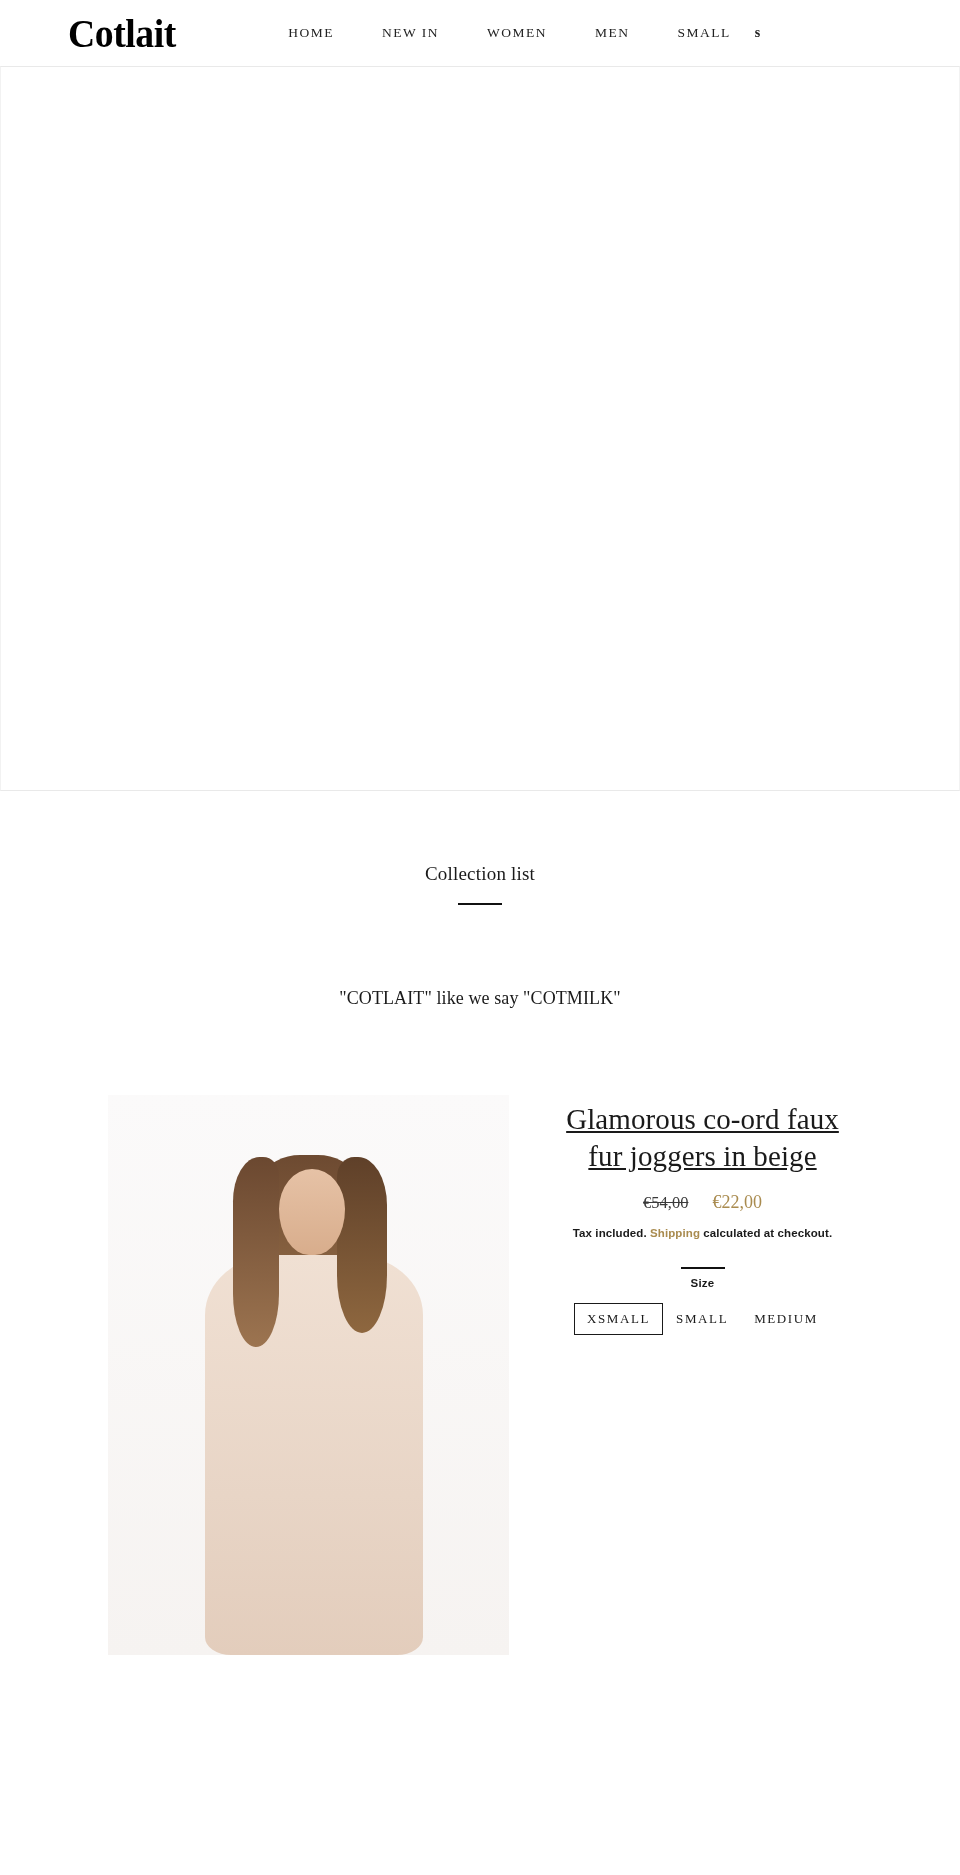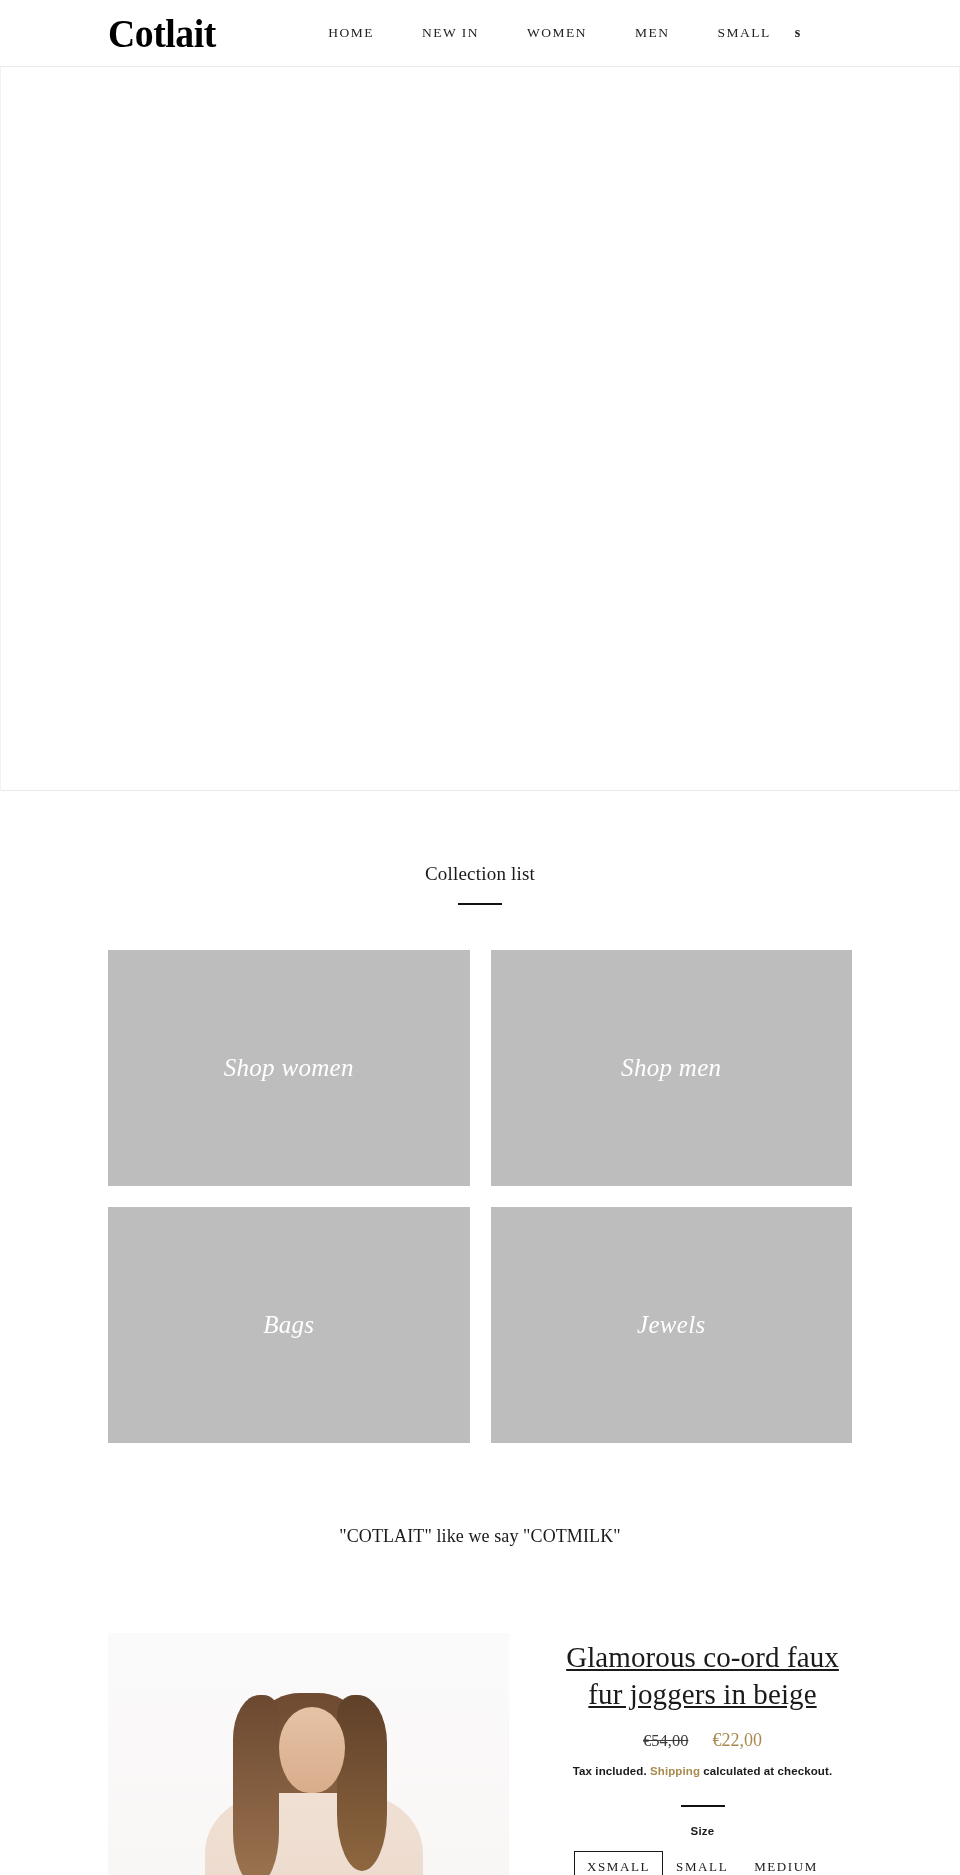--- a/index.html
+++ b/index.html
@@ -22,21 +22,21 @@
     background: #ffffff;
     overflow: hidden;
   }
 
   
   .site-header {
     height: 66px;
     display: flex;
     align-items: center;
     background: #ffffff;
-    padding: 0 0 0 108px;
+    padding: 0 0 0 68px;
   }
 
   .logo {
     font-family: "Liberation Serif", "DejaVu Serif", serif;
     font-weight: bold;
     font-size: 41px;
     letter-spacing: -0.5px;
     color: #000000;
     line-height: 1;
     transform: scaleX(0.92);
@@ -287,21 +287,21 @@
   }
 
   .variant-rule {
     width: 44px;
     height: 2px;
     background: #111111;
     margin: 28px auto 0;
   }
 
   .variant-label {
-    margin-top: 18px;
+    margin-top: 8px;
     font-family: "Liberation Sans", "DejaVu Sans", sans-serif;
     font-size: 11.5px;
     font-weight: bold;
     color: #1a1a1a;
     letter-spacing: 0.2px;
   }
 
   .size-options {
     margin-top: 14px;
     display: flex;
@@ -348,39 +348,20 @@
   </header>
 
   <section class="hero">
     <span></span>
   </section>
 
   <section class="collection-section">
     <h2 class="section-title">Collection list</h2>
     <div class="title-rule"></div>
 
-    <div class="collection-grid">
-
-      <a class="collection-card">
-        <span class="collection-card-label">Shop women</span>
-      </a>
-
-      <a class="collection-card">
-        <span class="collection-card-label">Shop men</span>
-      </a>
-
-      <a class="collection-card">
-        <span class="collection-card-label">Bags</span>
-      </a>
-
-      <a class="collection-card">
-        <span class="collection-card-label">Jewels</span>
-      </a>
-
-    </div>
   </section>
 
   <p class="tagline">"COTLAIT" like we say "COTMILK"</p>
 
   <section class="featured-product">
 
     <div class="product-media">
       <div class="product-photo">
         <div class="model-bg"></div>
         <div class="model-hair-back"></div>

